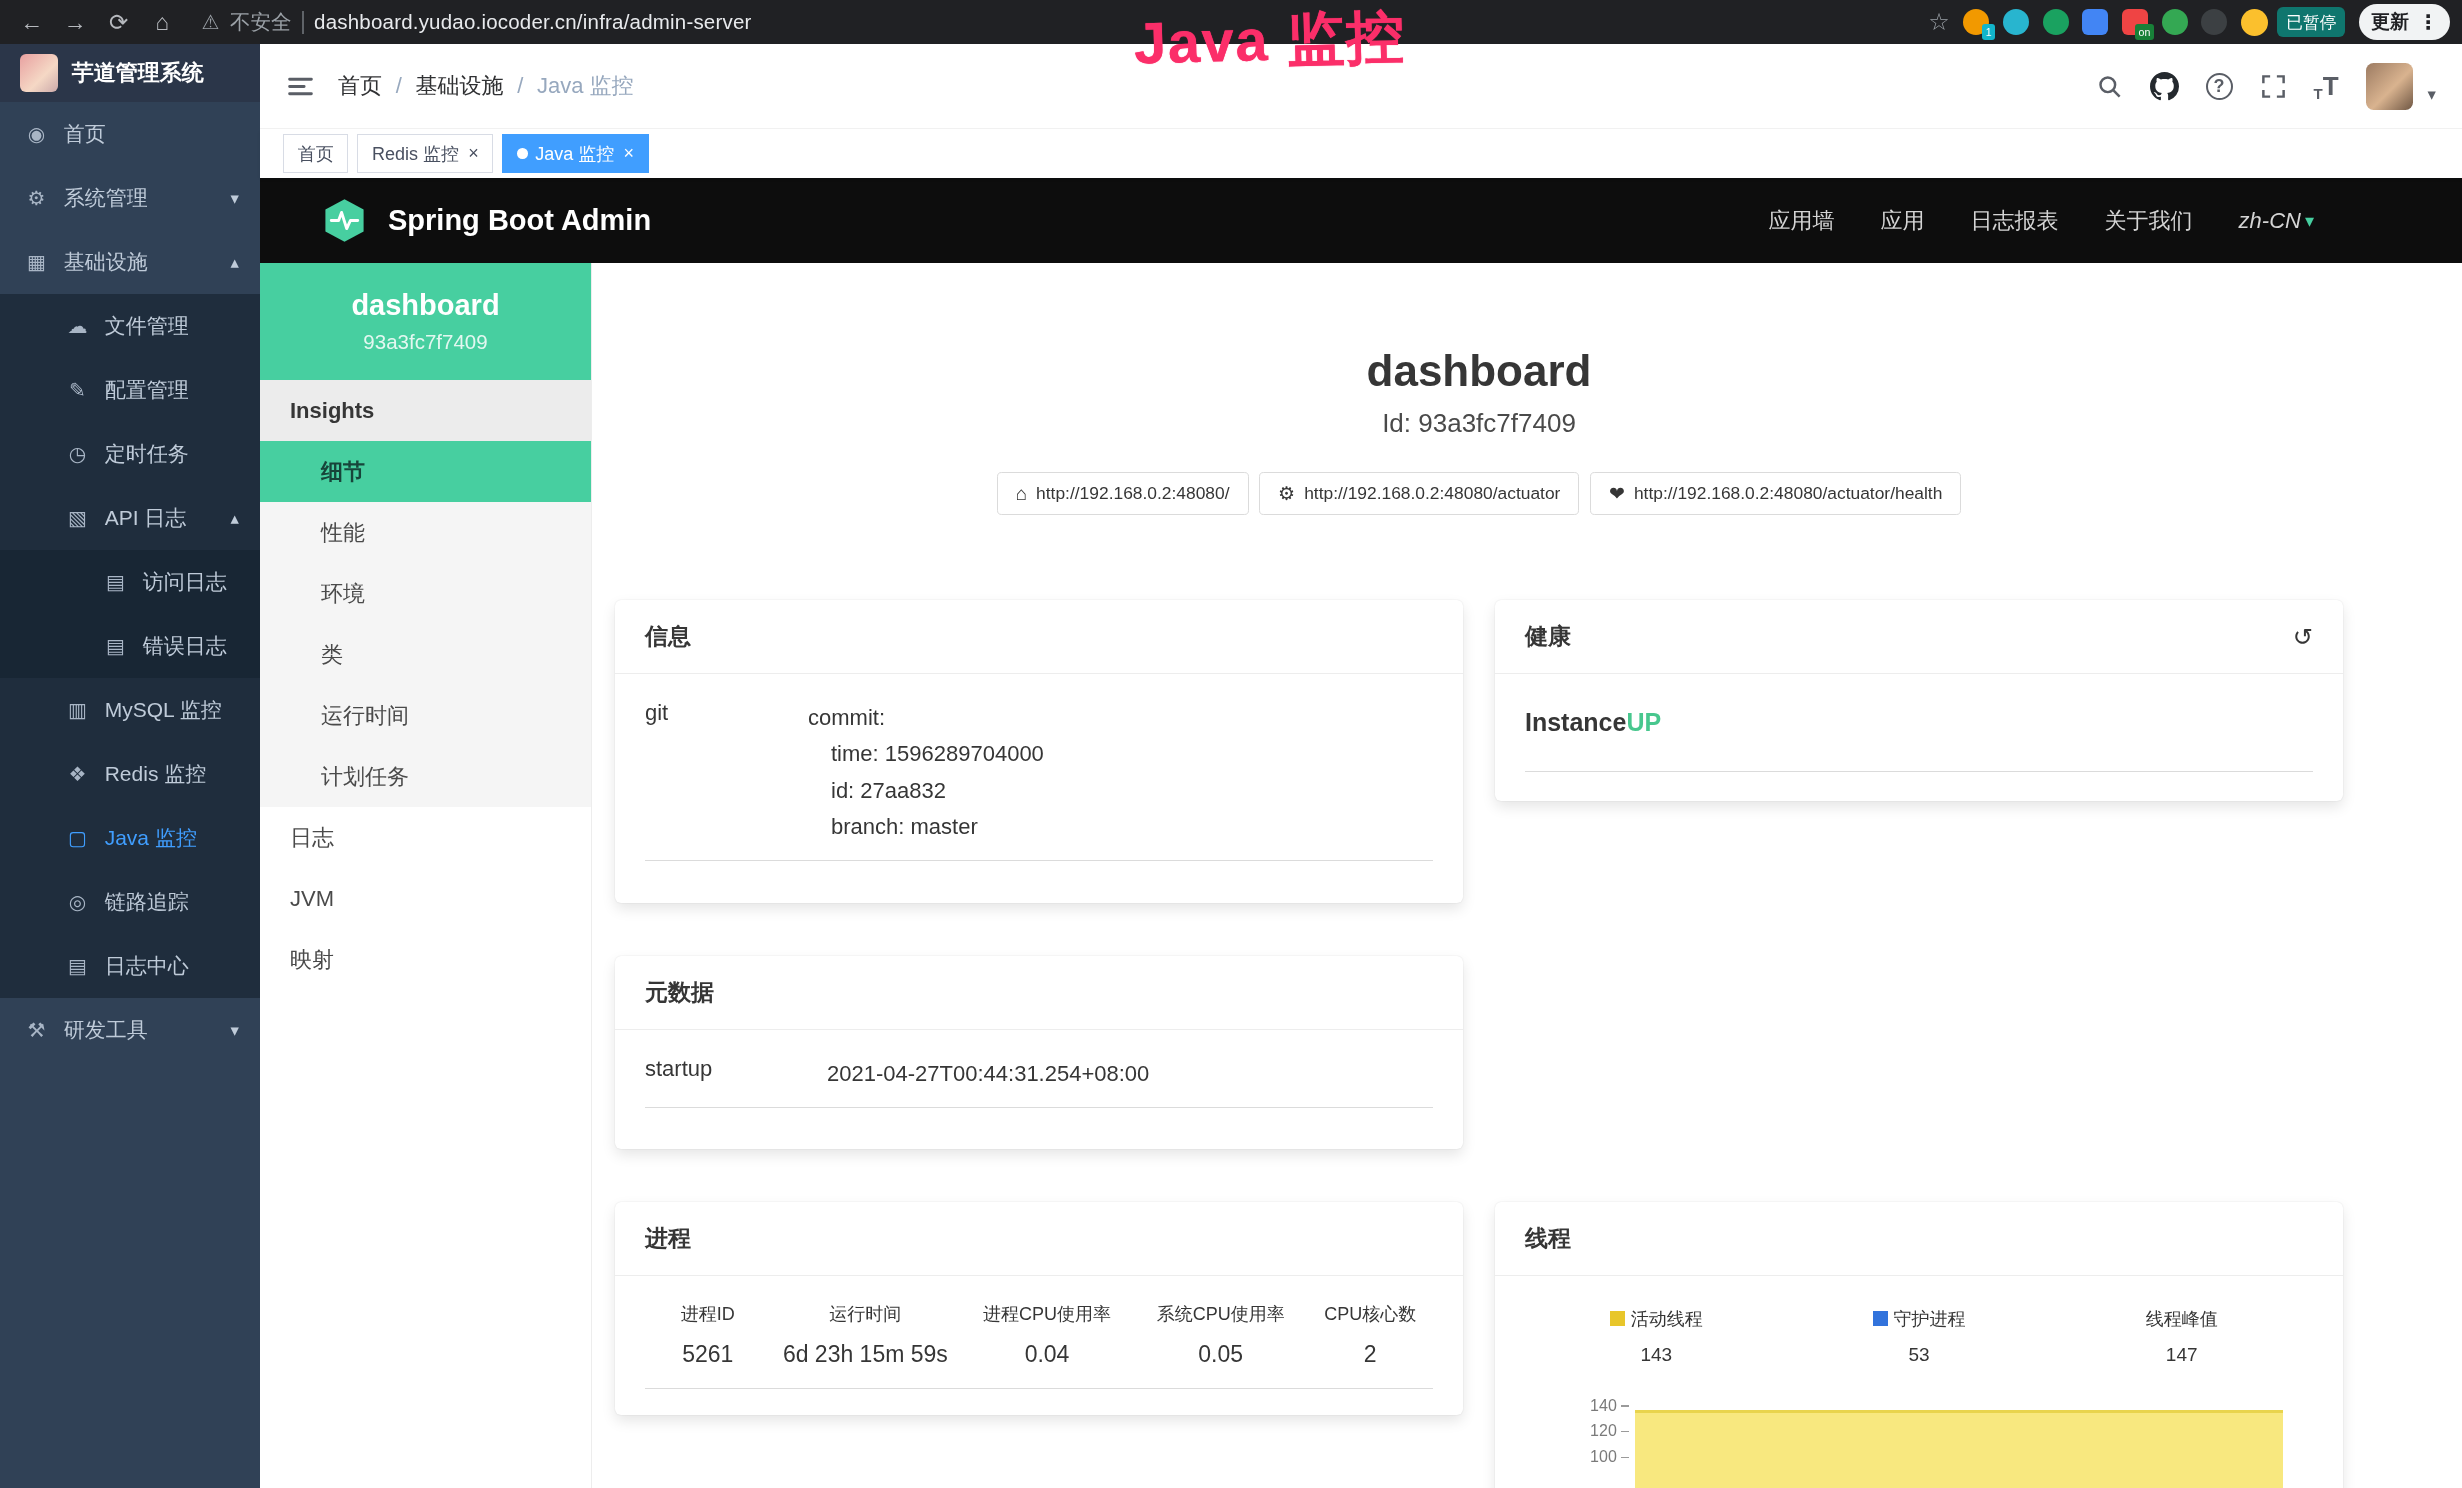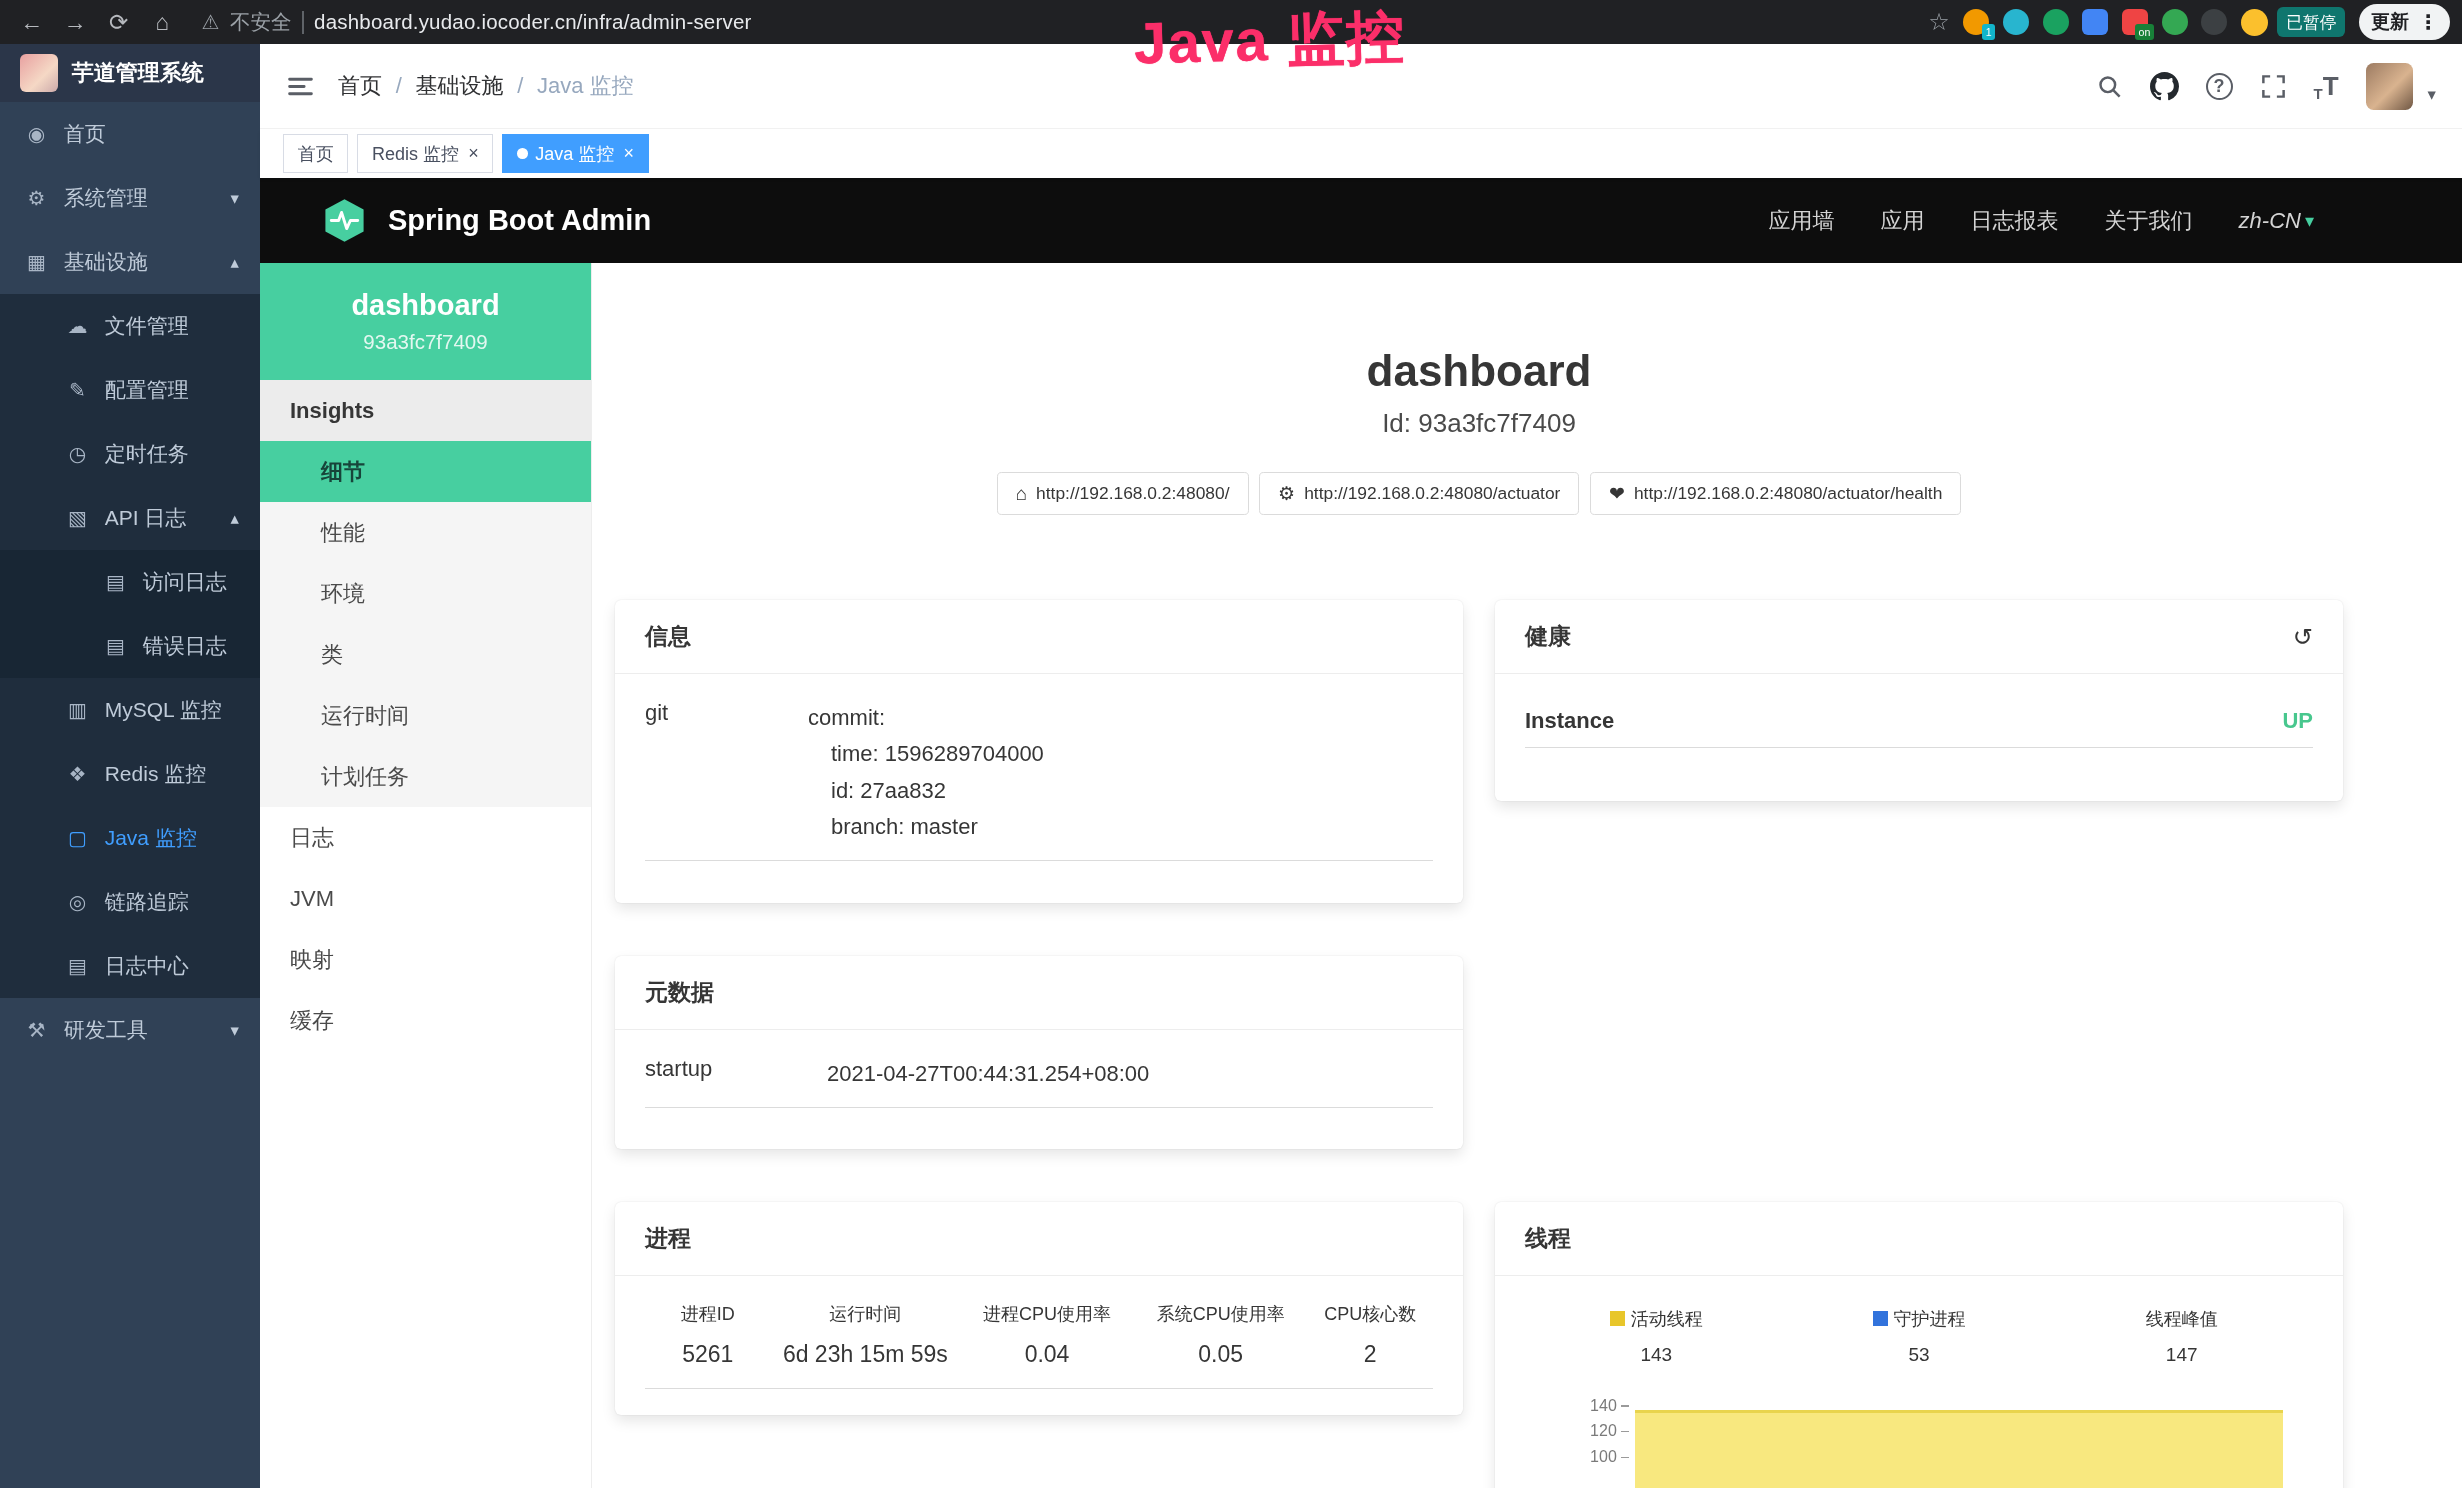--- a/index.html
+++ b/index.html
@@ -112,21 +112,21 @@
   .card-title { font-size:23px; font-weight:700; color:#363636; }
   .history-icon { font-size:24px; color:#363636; }
   .card-body { padding:26px 30px; }
 
   .kv-row { display:flex; border-bottom:0.8px solid #dbdbdb; padding-bottom:15px; font-size:22px; color:#363636; }
   .kv-key { width:163px; flex-shrink:0; }
   .kv-key.wide { width:182px; }
   .kv-val { flex:1; line-height:1.65; }
   .kv-val .sub { padding-left:23px; }
 
-  .hrow { display:flex; justify-content:space-between; align-items:center; border-bottom:0.8px solid #dbdbdb; padding-bottom:13px; font-size:22px; margin-top:7.6px; }
+  .hrow { display:flex; justify-content:flex-start; align-items:center; border-bottom:0.8px solid #dbdbdb; padding-bottom:34px; font-size:25px; margin-top:7.6px; }
   .hlabel { font-weight:700; color:#363636; }
   .hstatus { font-weight:700; color:#48c78e; }
 
   .pcols { display:flex; border-bottom:0.8px solid #dbdbdb; padding-bottom:20px; }
   .pcol { text-align:center; }
   .pc0{flex:.86;} .pc1{flex:1.3;} .pc2{flex:1.19;} .pc3{flex:1.19;} .pc4{flex:.86;}
   .pcol-h { font-size:18px; color:#363636; margin-bottom:15px; }
   .pcol-v { font-size:23px; color:#363636; }
 
   .legend { display:flex; padding-top:4.6px; }
@@ -344,21 +344,20 @@
           <div class="ins-section" data-interactable="false">Insights</div>
           <div class="ins-item active" data-interactable="true">细节</div>
           <div class="ins-item" data-interactable="true">性能</div>
           <div class="ins-item" data-interactable="true">环境</div>
           <div class="ins-item" data-interactable="true">类</div>
           <div class="ins-item" data-interactable="true">运行时间</div>
           <div class="ins-item" data-interactable="true">计划任务</div>
           <div class="root-item" data-interactable="true">日志</div>
           <div class="root-item" data-interactable="true">JVM</div>
           <div class="root-item" data-interactable="true">映射</div>
-          <div class="root-item" data-interactable="true">缓存</div>
         </aside>
 
         <main class="sba-content" data-interactable="false">
           <h1 class="inst-title" data-interactable="false">dashboard</h1>
           <div class="inst-sub" data-interactable="false">Id: 93a3fc7f7409</div>
 
           <div class="links-row" data-interactable="false">
             <span class="link-box" data-interactable="true">
               <span class="lb-icon" data-interactable="false">⌂</span>
               <span data-interactable="false">http://192.168.0.2:48080/</span>

